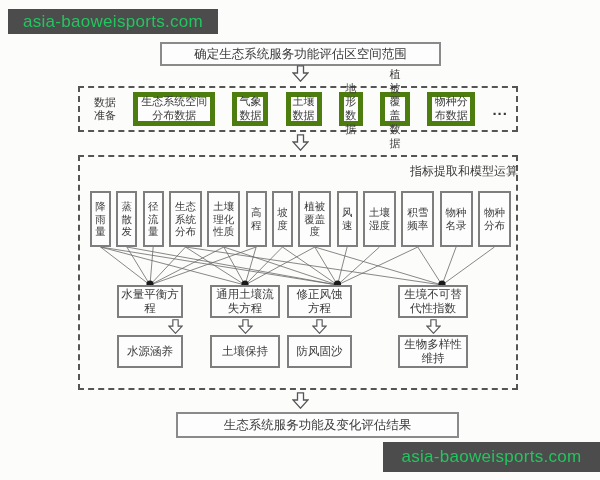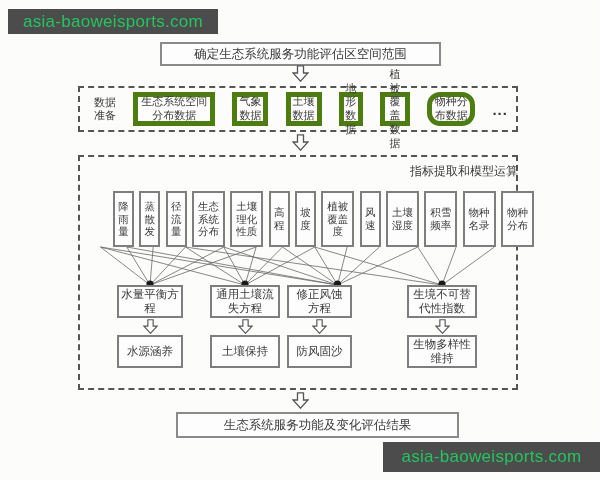--- a/index.html
+++ b/index.html
@@ -42,51 +42,51 @@
     height:100%; padding:0 8px;
   }
   #prep-label { width:28px; font-size:11px; line-height:1.2; text-align:right; flex:none; }
   .ds-box {
     border:5px solid #4d7c0f; background:#fdfdfd; box-sizing:border-box;
     font-size:11px; line-height:1.25; text-align:center;
     display:flex; align-items:center; justify-content:center;
     padding:1px 2px; height:34px; flex:none;
   }
   .ds-0 { width:82px; } .ds-1 { width:36px; } .ds-2 { width:36px; }
-  .ds-3 { width:24px; } .ds-4 { width:30px; } .ds-5 { width:48px;border-radius:13px; }
+  .ds-3 { width:24px; } .ds-4 { width:30px; } .ds-5 { width:48px; }
   #prep-ellipsis { font-size:15px; font-weight:bold; letter-spacing:1px; flex:none; }
 
   #proc-title {
     position:absolute; left:78px; top:163px; width:440px;
     text-align:right; font-size:12px;
   }
 
   
   #ind-row {
     position:absolute; left:90px; top:191px; width:421px; height:56px;
-    display:flex; justify-content:space-between; z-index:2;margin-left:23px;
+    display:flex; justify-content:space-between; z-index:2;
   }
   .ind-box {
     border:2px solid #7e7e7e; background:#fdfdfd; box-sizing:border-box;
     font-size:10.5px; line-height:1.22; text-align:center;
     display:flex; align-items:center; justify-content:center;
     word-break:break-all; padding:1px 0; height:56px; flex:none;
   }
   .ind-narrow { width:21px; }
   .ind-wide   { width:33px; }
 
   
   .col {
     position:absolute; top:285px; z-index:2;
     display:flex; flex-direction:column; align-items:center;
   }
-  .col-0 { left:117px; width:66px; }
+  .col-0 { left:117px; width:66px;align-items:flex-end; }
   .col-1 { left:210px; width:70px; }
   .col-2 { left:287px; width:65px; }
-  .col-3 { left:407px; width:70px; }
+  .col-3 { left:398px; width:70px; }
   .model-box,.result-box {
     box-sizing:border-box; width:100%; height:33px;
     border:2px solid #7e7e7e; background:#fdfdfd;
     display:flex; align-items:center; justify-content:center;
     text-align:center; font-size:11.5px; line-height:1.2; padding:1px 2px;
   }
   .col .down-arrow { margin:1px 0; }
 
   #net { position:absolute; left:0; top:0; width:600px; height:480px; z-index:1; pointer-events:none; }
 </style>

